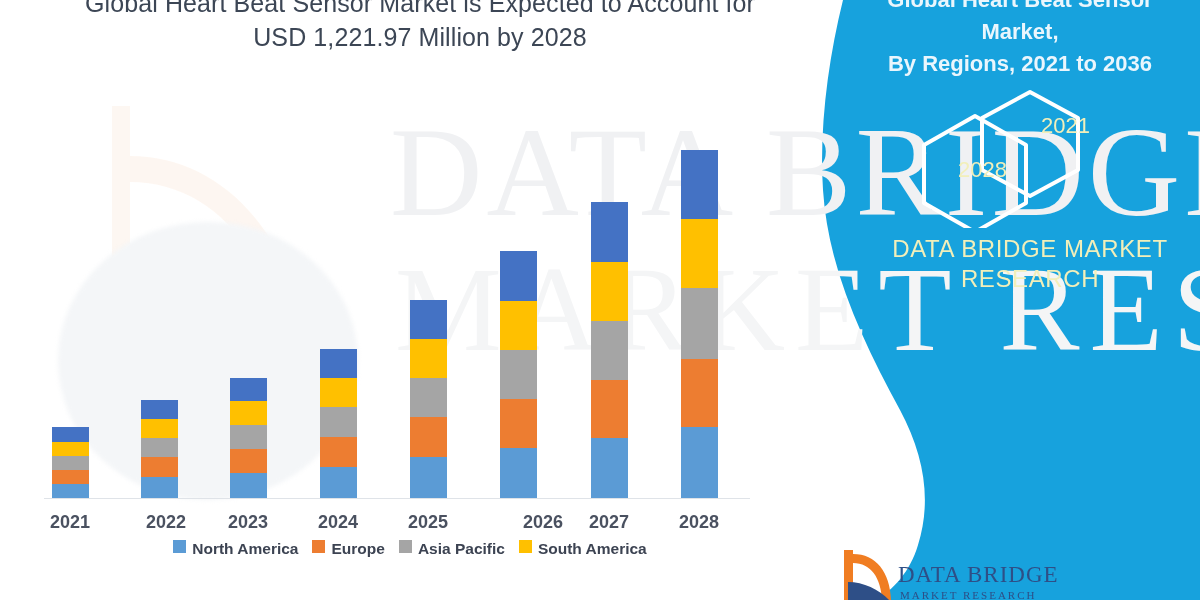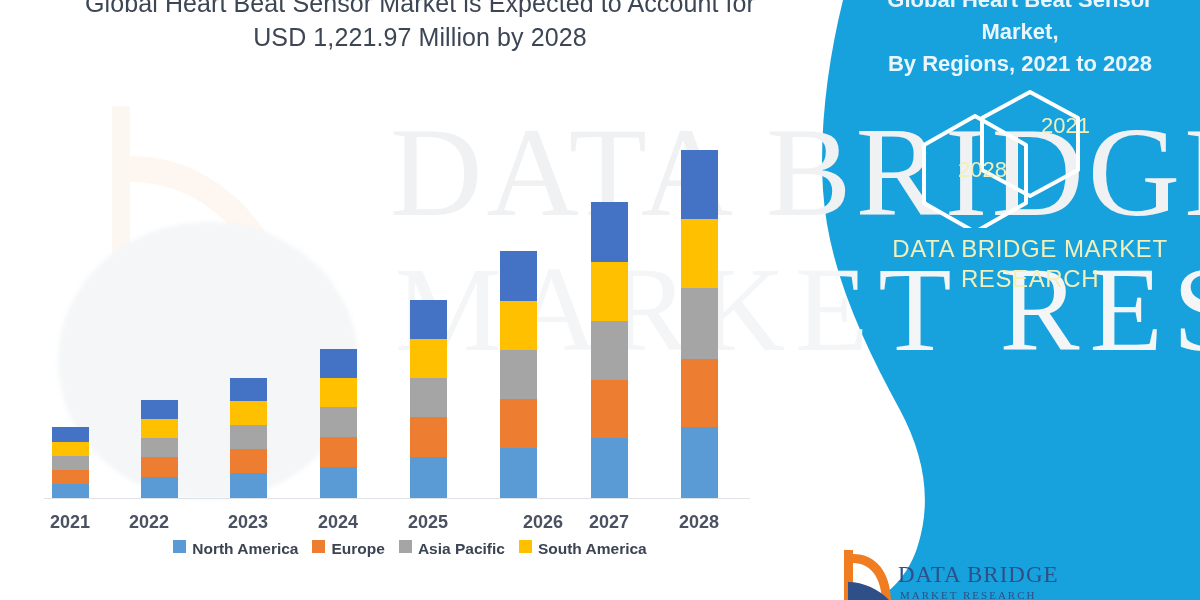--- a/index.html
+++ b/index.html
@@ -187,21 +187,21 @@
         <div class="bar" style="left: 681px;">
           <div class="seg" title="Middle East and Africa 2028" style="height: 69px; background: rgb(68, 114, 196);"></div>
           <div class="seg" title="South America 2028" style="height: 69px; background: rgb(255, 192, 0);"></div>
           <div class="seg" title="Asia Pacific 2028" style="height: 71px; background: rgb(165, 165, 165);"></div>
           <div class="seg" title="Europe 2028" style="height: 68px; background: rgb(237, 125, 49);"></div>
           <div class="seg" title="North America 2028" style="height: 71px; background: rgb(91, 155, 213);"></div>
         </div>
       </div>
     <div id="xlabels">
         <div class="xlabel" style="left: 25px;">2021</div>
-        <div class="xlabel" style="left: 104px;">2022</div>
+        <div class="xlabel" style="left: 121px;">2022</div>
         <div class="xlabel" style="left: 203px;">2023</div>
         <div class="xlabel" style="left: 293px;">2024</div>
         <div class="xlabel" style="left: 383px;">2025</div>
         <div class="xlabel" style="left: 498px;">2026</div>
         <div class="xlabel" style="left: 564px;">2027</div>
         <div class="xlabel" style="left: 654px;">2028</div>
       </div>
   </div>
 
   <div class="legend" id="legend">
@@ -218,21 +218,21 @@
         <span class="lg-name">Asia Pacific</span>
       </div>
       <div class="lg-item">
         <span class="lg-swatch" style="background: rgb(255, 192, 0);"></span>
         <span class="lg-name">South America</span>
       </div>
     </div>
 
   <div class="panel-title">
     <span>Global Heart Beat Sensor Market,</span><br>
-    <span>By Regions, 2021 to 2028</span>
+    <span>By Regions, 2021 to 2036</span>
   </div>
 
   <div class="hex-wrap">
     <svg width="220" height="140" viewBox="0 0 220 140" xmlns="http://www.w3.org/2000/svg">
       <polygon points="110,4 158,30 158,82 110,108 62,82 62,30" fill="none" stroke="#ffffff" stroke-width="4" stroke-linejoin="round"></polygon>
       <polygon points="55,28 106,57 106,115 55,144 4,115 4,57" fill="none" stroke="#ffffff" stroke-width="4" stroke-linejoin="round"></polygon>
     </svg>
     <span class="hex-label hex-2021">2021</span>
     <span class="hex-label hex-2028">2028</span>
   </div>

